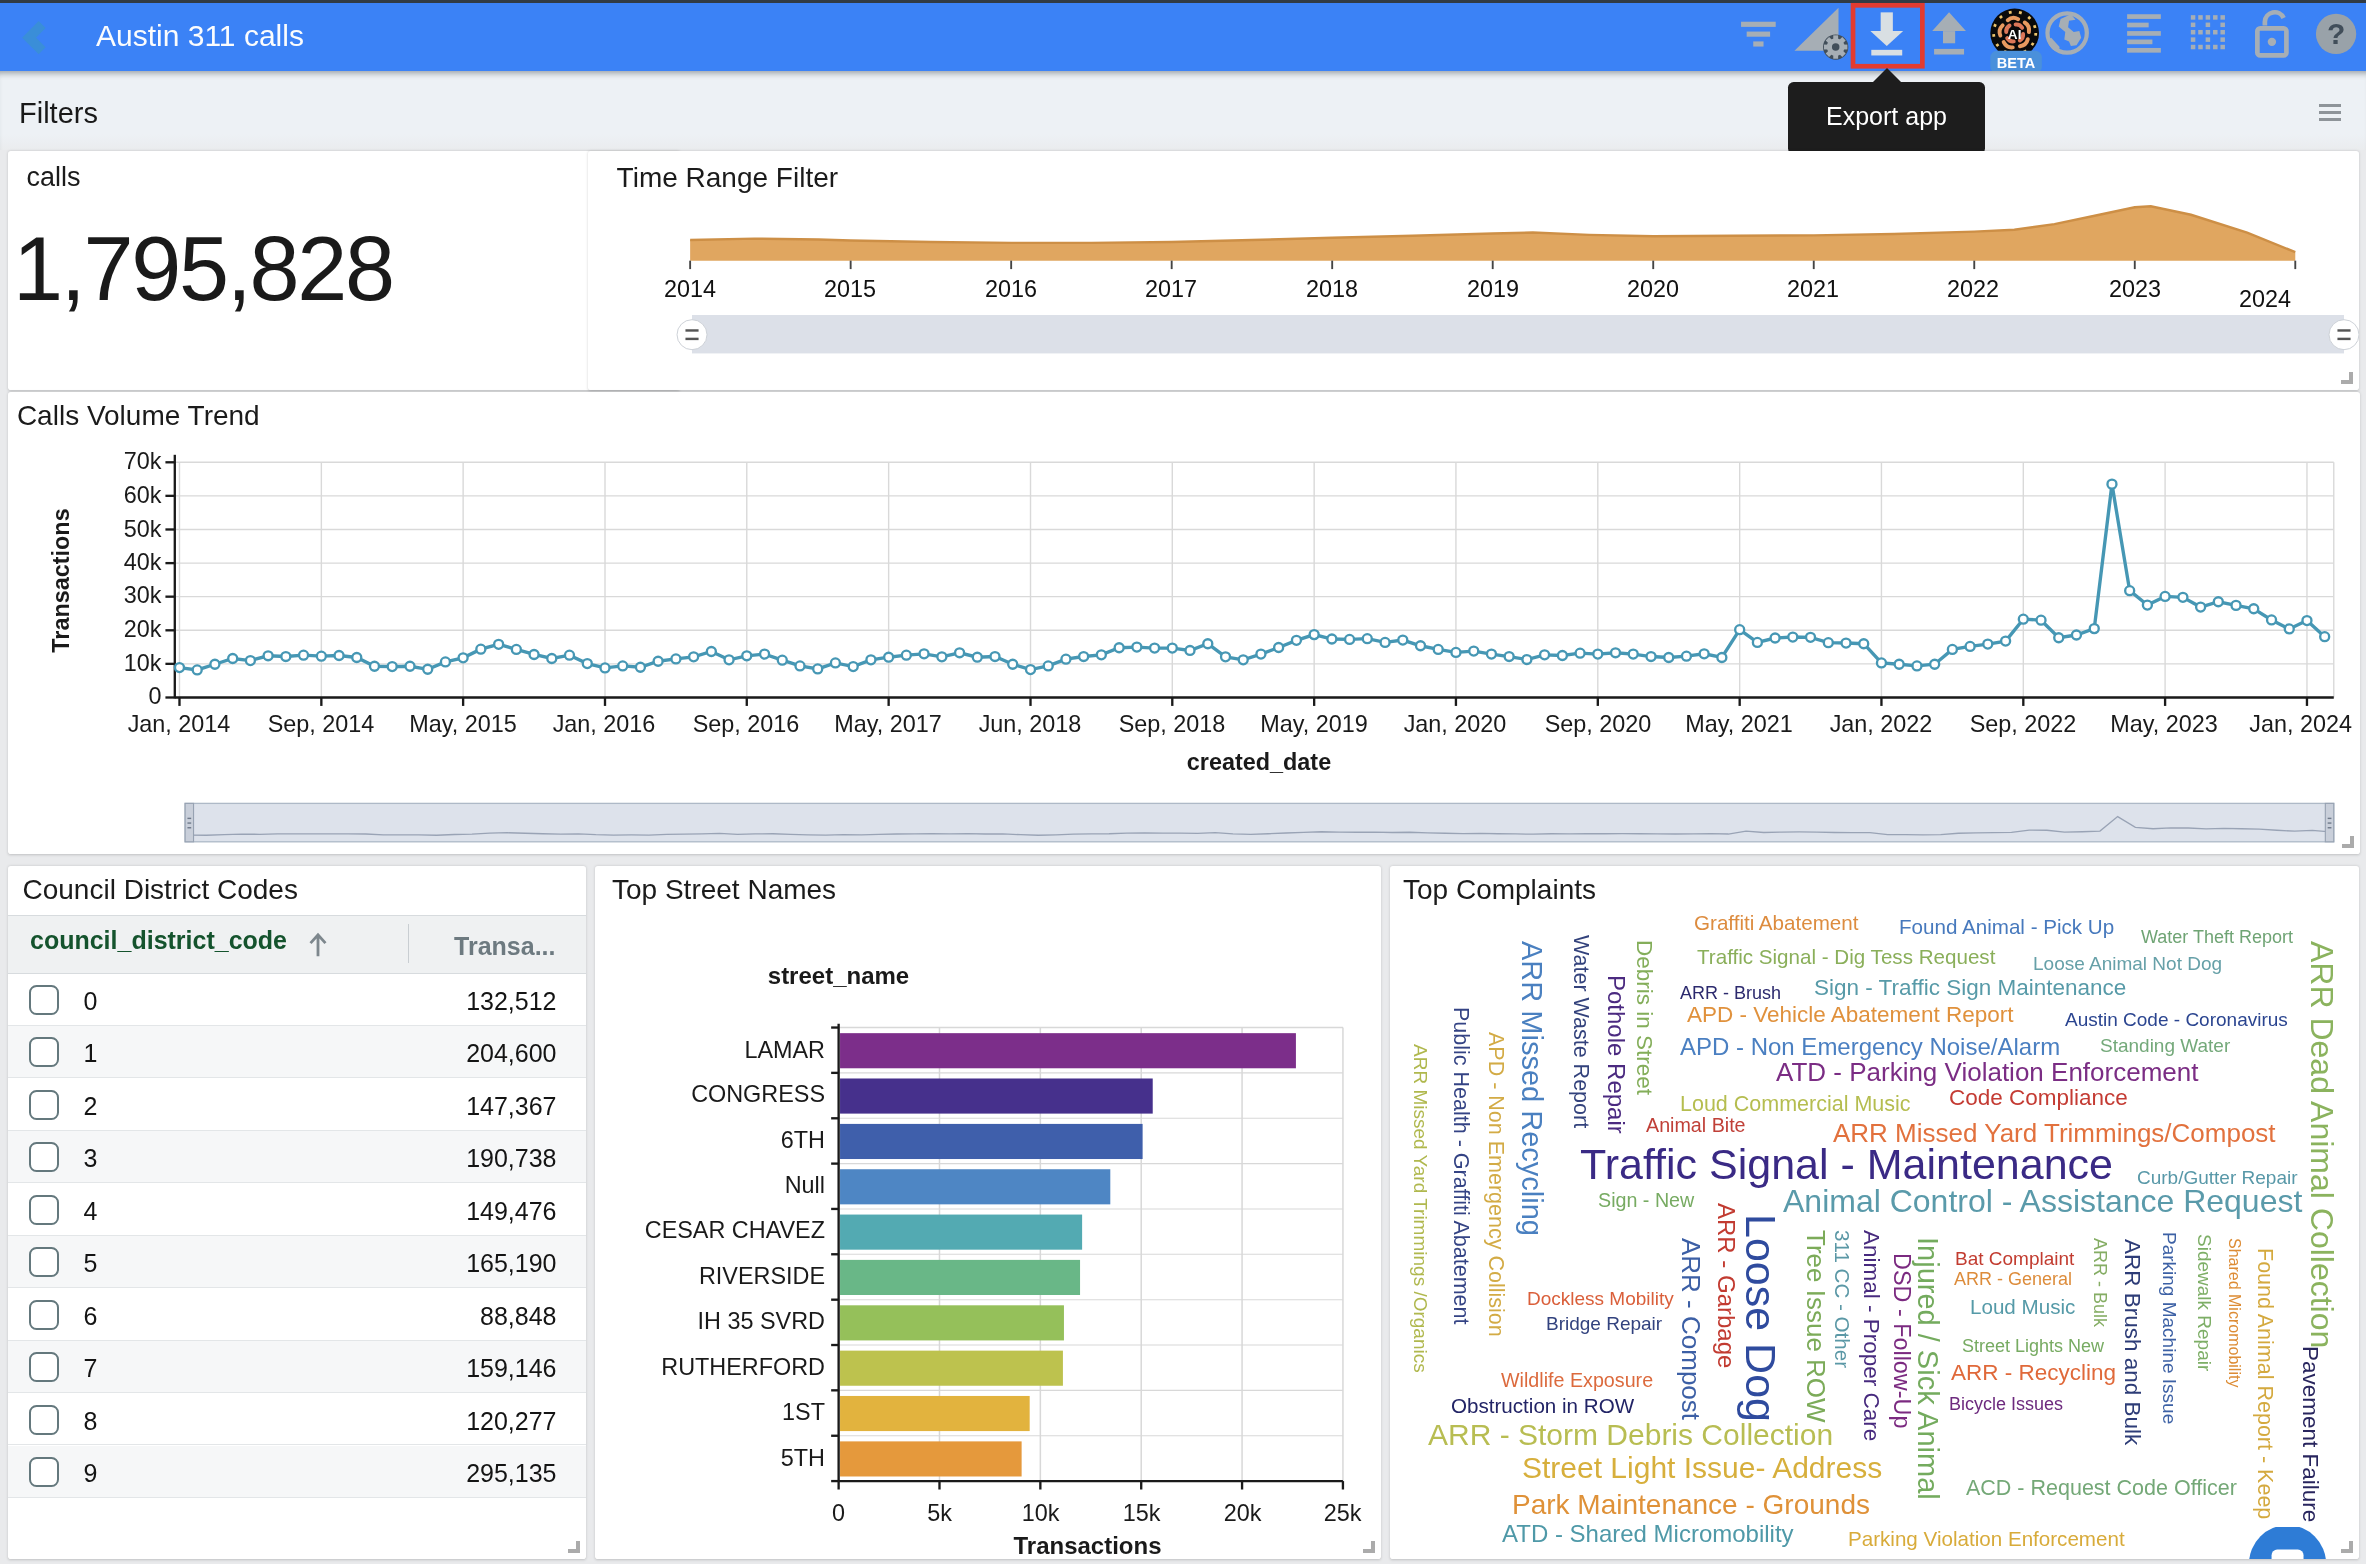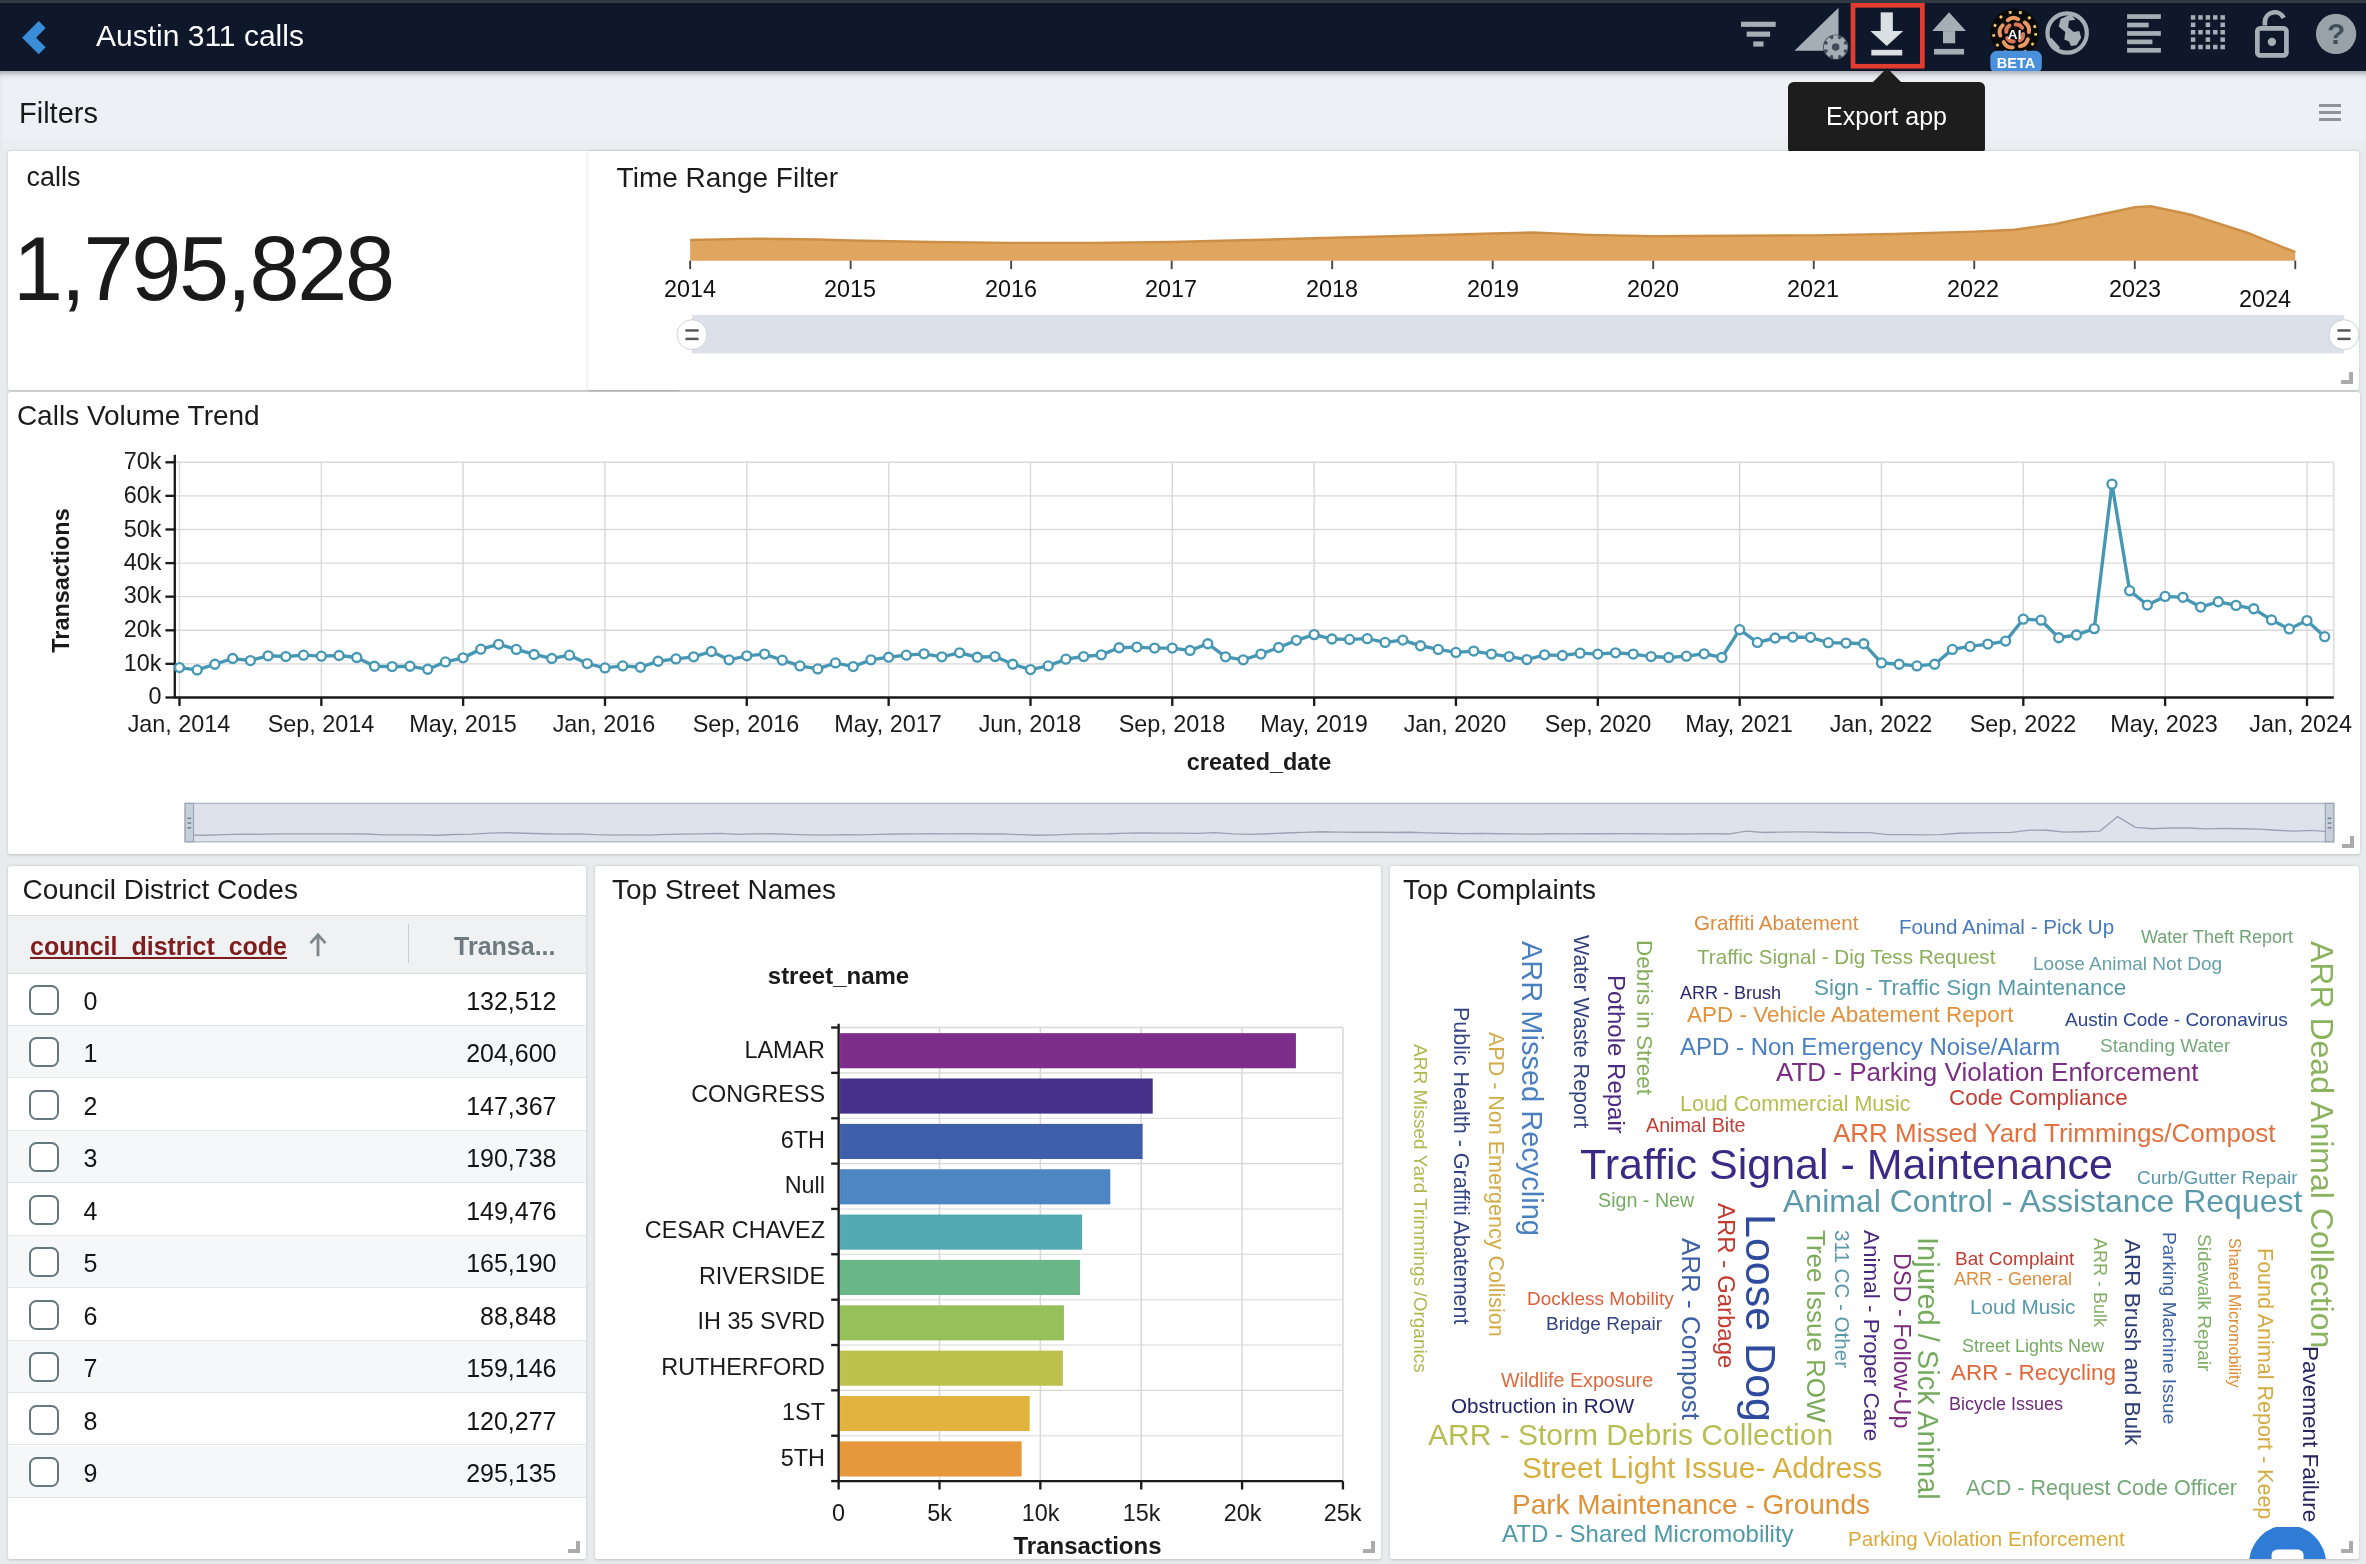--- a/index.html
+++ b/index.html
@@ -1,19 +1,19 @@
 <!DOCTYPE html>
 <html style="font-size:15px"><head><meta charset="utf-8"><style>
 *{margin:0;padding:0;box-sizing:border-box;}
 html,body{width:2367px;height:1565px;overflow:hidden;background:#e9eaec;font-family:"Liberation Sans",sans-serif;}
 .card{position:absolute;background:#fff;border-radius:2.8px;box-shadow:0 0.9px 2.8px rgba(0,0,0,.18);}
 .corner{position:absolute;right:5.6px;bottom:5.6px;width:12px;height:12px;border-right:4.7px solid #ababab;border-bottom:4.7px solid #ababab;}
 .ttl{position:absolute;font-size:28px;color:#1b1b1b;white-space:nowrap;}
 </style></head><body>
-<div style="position:absolute;left:0;top:0;width:2367px;height:71px;background:#0f172a;box-shadow:0 1.9px 4.7px rgba(0,0,0,.3);">
+<div style="position:absolute;left:0;top:0;width:2367px;height:71px;background:#3b82f6;box-shadow:0 1.9px 4.7px rgba(0,0,0,.3);">
   <div style="position:absolute;left:0;top:0;width:2367px;height:2.8px;background:#313b44;"></div>
   <div style="position:absolute;left:96px;top:19px;font-size:30px;color:#fbfcfd;">Austin 311 calls</div>
 </div>
 <svg style="position:absolute;left:0;top:0;" width="2367" height="80" viewBox="0 0 2526 85">
     <rect x="1858" y="23" width="37" height="5.5" fill="#a6aeb5"></rect>
     <rect x="1864" y="33.5" width="25" height="5.5" fill="#a6aeb5"></rect>
     <rect x="1871" y="44" width="11" height="5.5" fill="#a6aeb5"></rect>
     <polygon points="1915,54 1962,8 1962,54" fill="#a6aeb5"></polygon>
     <circle cx="1959" cy="50" r="13.5" fill="#414e5a"></circle>
     <g transform="translate(1959,50)">
@@ -347,21 +347,21 @@
     <div style="position:absolute;left:1789px;top:319px;width:169px;text-align:center;font-size:23.4px;color:#1a1a1a;">Jan, 2022</div>
     <div style="position:absolute;left:1931px;top:319px;width:169px;text-align:center;font-size:23.4px;color:#1a1a1a;">Sep, 2022</div>
     <div style="position:absolute;left:2072px;top:319px;width:169px;text-align:center;font-size:23.4px;color:#1a1a1a;">May, 2023</div>
     <div style="position:absolute;right:7.5px;top:319px;font-size:23.4px;color:#1a1a1a;">Jan, 2024</div>
   <div style="position:absolute;left:1139px;top:357px;width:225px;text-align:center;font-size:23.4px;font-weight:bold;color:#1a1a1a;">created_date</div>
   <div class="corner"></div>
 </div>
 <div class="card" style="left:7.5px;top:866px;width:578px;height:693px;">
   <div style="position:absolute;left:15px;top:7.5px;font-size:28px;color:#1b1b1b;">Council District Codes</div>
     <div style="position:absolute;left:0px;top:49px;width:578px;height:59px;background:#eff1f2;border-top:0.9px solid #d7dbde;border-bottom:0.9px solid #d7dbde;"></div>
-    <div style="position:absolute;left:22.5px;top:66px;font-size:25px;font-weight:bold;color:#7f1d1d;text-decoration:underline;">council_district_code</div>
+    <div style="position:absolute;left:22.5px;top:60px;font-size:25px;font-weight:bold;color:#14532d;">council_district_code</div>
     <svg style="position:absolute;left:296px;top:64px;" width="28" height="30" viewBox="0 0 30 32">
       <path d="M15 28 L15 6 M7 14 L15 5 L23 14" stroke="#7d878d" stroke-width="3" fill="none"></path>
     </svg>
     <div style="position:absolute;left:400px;top:58px;width:0.9px;height:39px;background:#c9ced2;"></div>
     <div style="position:absolute;right:30px;top:66px;font-size:25px;font-weight:bold;color:#6d7a80;">Transa...</div>
     <div style="position:absolute;left:0;top:108px;width:578px;height:52px;background:#ffffff;border-bottom:0.9px solid #e3e6e8;"></div>
     <div style="position:absolute;left:21.5px;top:119px;width:30px;height:30px;background:#fff;border:2.3px solid #64787d;border-radius:7.5px;"></div>
     <div style="position:absolute;left:76px;top:121px;font-size:25px;color:#141414;">0</div>
     <div style="position:absolute;right:29px;top:121px;font-size:25px;color:#141414;">132,512</div>
     <div style="position:absolute;left:0;top:160px;width:578px;height:52px;background:#f6f7f8;border-bottom:0.9px solid #e3e6e8;"></div>

